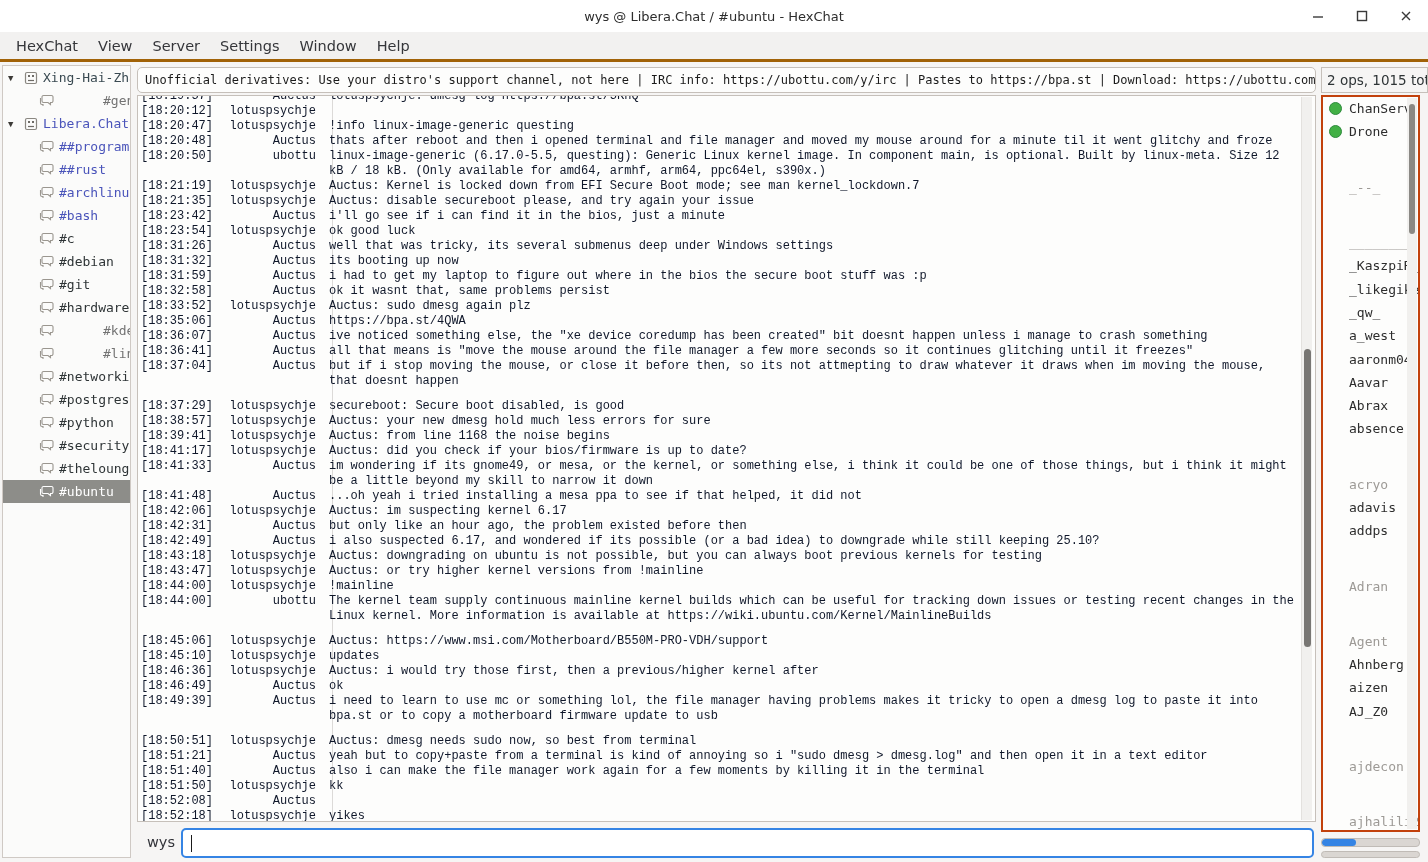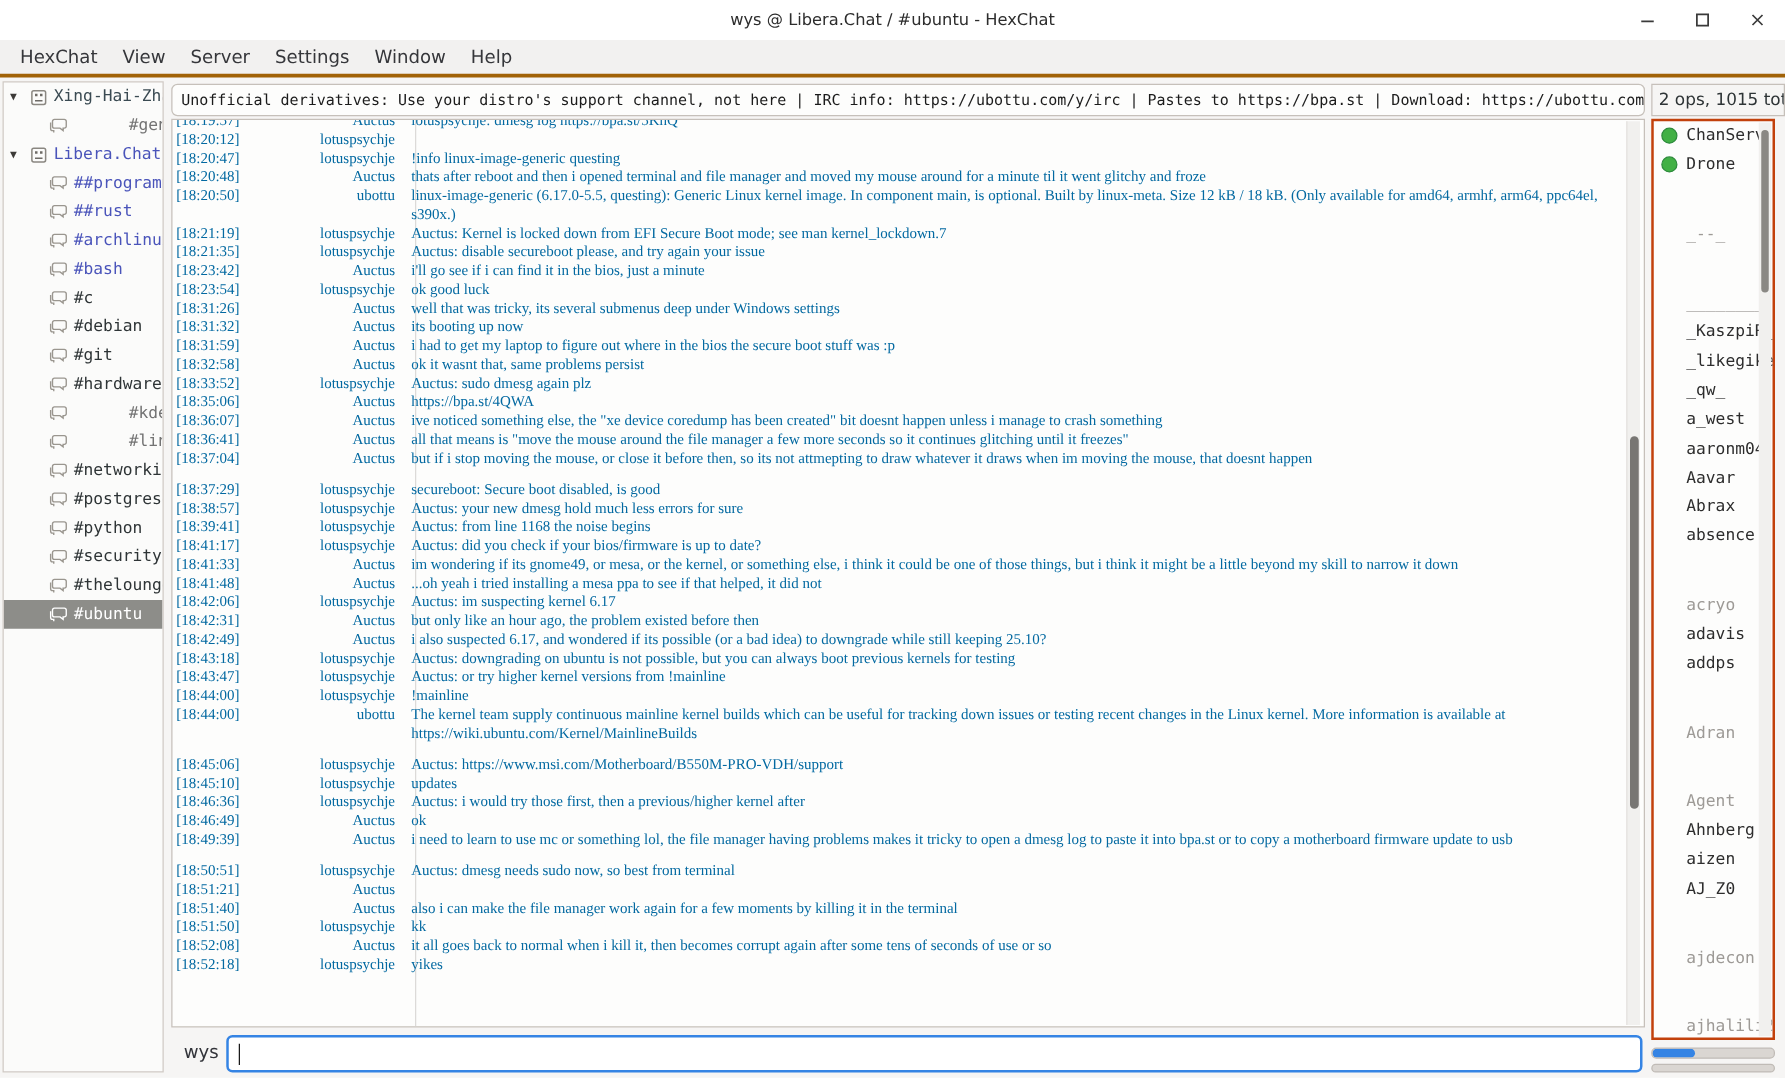--- a/index.html
+++ b/index.html
@@ -53,22 +53,22 @@
     background:#f6f5f4; border:1px solid #c6c0ba;
     font-size:13.5px; color:#2e3436; display:flex; align-items:center;
     padding-left:5px; white-space:nowrap; overflow:hidden; }
 
   
   .chat { position:absolute; left:137px; top:95px; width:1179px; height:727px;
     background:#fdfdfc; border:1px solid #c6c0ba; overflow:hidden; }
   .chat .vsep { position:absolute; left:194px; top:0; bottom:0; width:1px;
     background:#dcdad8; }
   .msgs { position:absolute; left:0; top:0; right:16px; margin-top:-7px;
-    font-family:Liberation Serif, serif; font-size:12px; line-height:15px;
-    color:#0369a1; }
+    font-family:Liberation Mono, monospace; font-size:12px; line-height:15px;
+    color:#0f172a; }
   .mrow { display:flex; align-items:flex-start; }
   .mrow.f-gap { margin-top:10px; }
   .mtime { flex:none; width:73px; padding-left:3px; white-space:pre; }
   .mnick { flex:none; width:114px; text-align:right; white-space:pre;
     padding-right:9px; }
   .mtext { flex:1; padding-left:4px; word-wrap:break-word; white-space:pre-wrap; }
   .chat .sbar { position:absolute; right:3px; top:1px; bottom:1px; width:11px;
     background:#f1f0ee; border-left:1px solid #e3e1de; }
   .chat .sthumb { position:absolute; left:2px; width:7px; top:252px; height:298px;
     background:#787673; border-radius:4px; }
@@ -543,35 +543,35 @@
           <span class="mtext">i need to learn to use mc or something lol, the file manager having problems makes it tricky to open a dmesg log to paste it into bpa.st or to copy a motherboard firmware update to usb</span>
         </div>
         <div class="mrow f-gap">
           <span class="mtime">[18:50:51]</span>
           <span class="mnick">lotuspsychje</span>
           <span class="mtext">Auctus: dmesg needs sudo now, so best from terminal</span>
         </div>
         <div class="mrow">
           <span class="mtime">[18:51:21]</span>
           <span class="mnick">Auctus</span>
+          <span class="mtext">yeah but to copy+paste from a terminal is kind of annoying so i "sudo dmesg &gt; dmesg.log" and then open it in a text editor</span>
         </div>
         <div class="mrow">
           <span class="mtime">[18:51:40]</span>
           <span class="mnick">Auctus</span>
           <span class="mtext">also i can make the file manager work again for a few moments by killing it in the terminal</span>
         </div>
         <div class="mrow">
           <span class="mtime">[18:51:50]</span>
           <span class="mnick">lotuspsychje</span>
           <span class="mtext">kk</span>
         </div>
         <div class="mrow">
           <span class="mtime">[18:52:08]</span>
           <span class="mnick">Auctus</span>
-          <span class="mtext">it all goes back to normal when i kill it, then becomes corrupt again after some tens of seconds of use or so</span>
         </div>
         <div class="mrow">
           <span class="mtime">[18:52:18]</span>
           <span class="mnick">lotuspsychje</span>
           <span class="mtext">yikes</span>
         </div>
     </div>
     <div class="sbar">
       <div class="sthumb"></div>
     </div>

